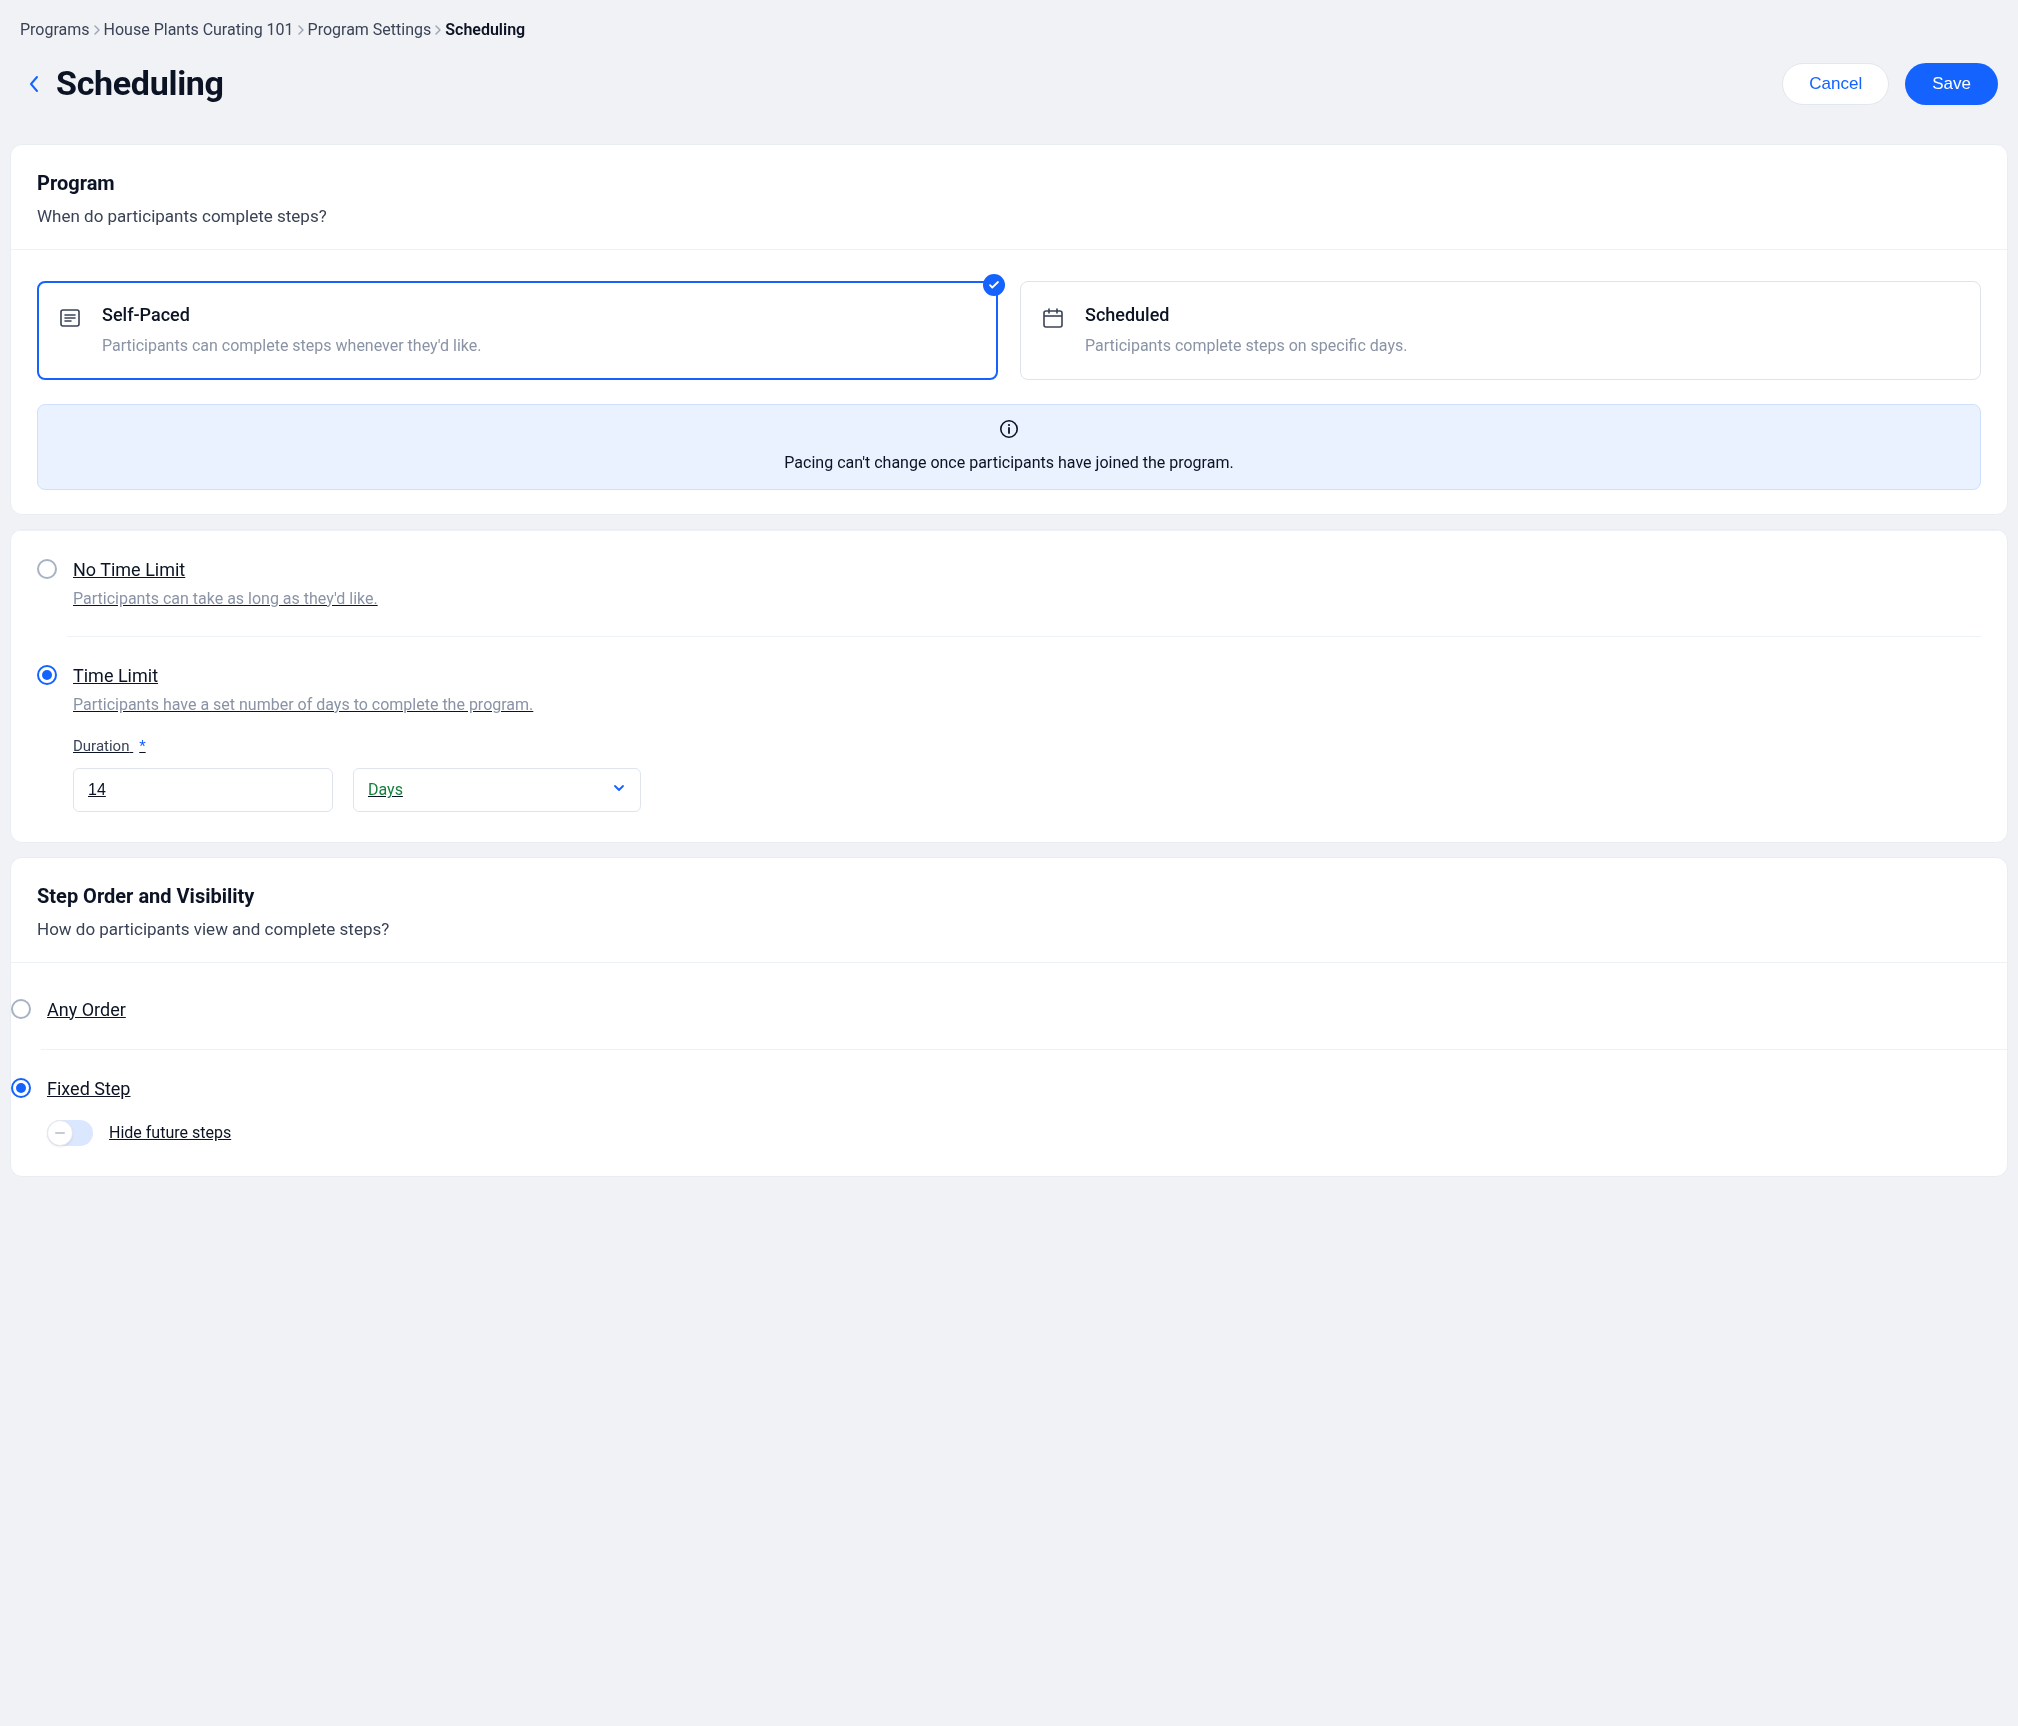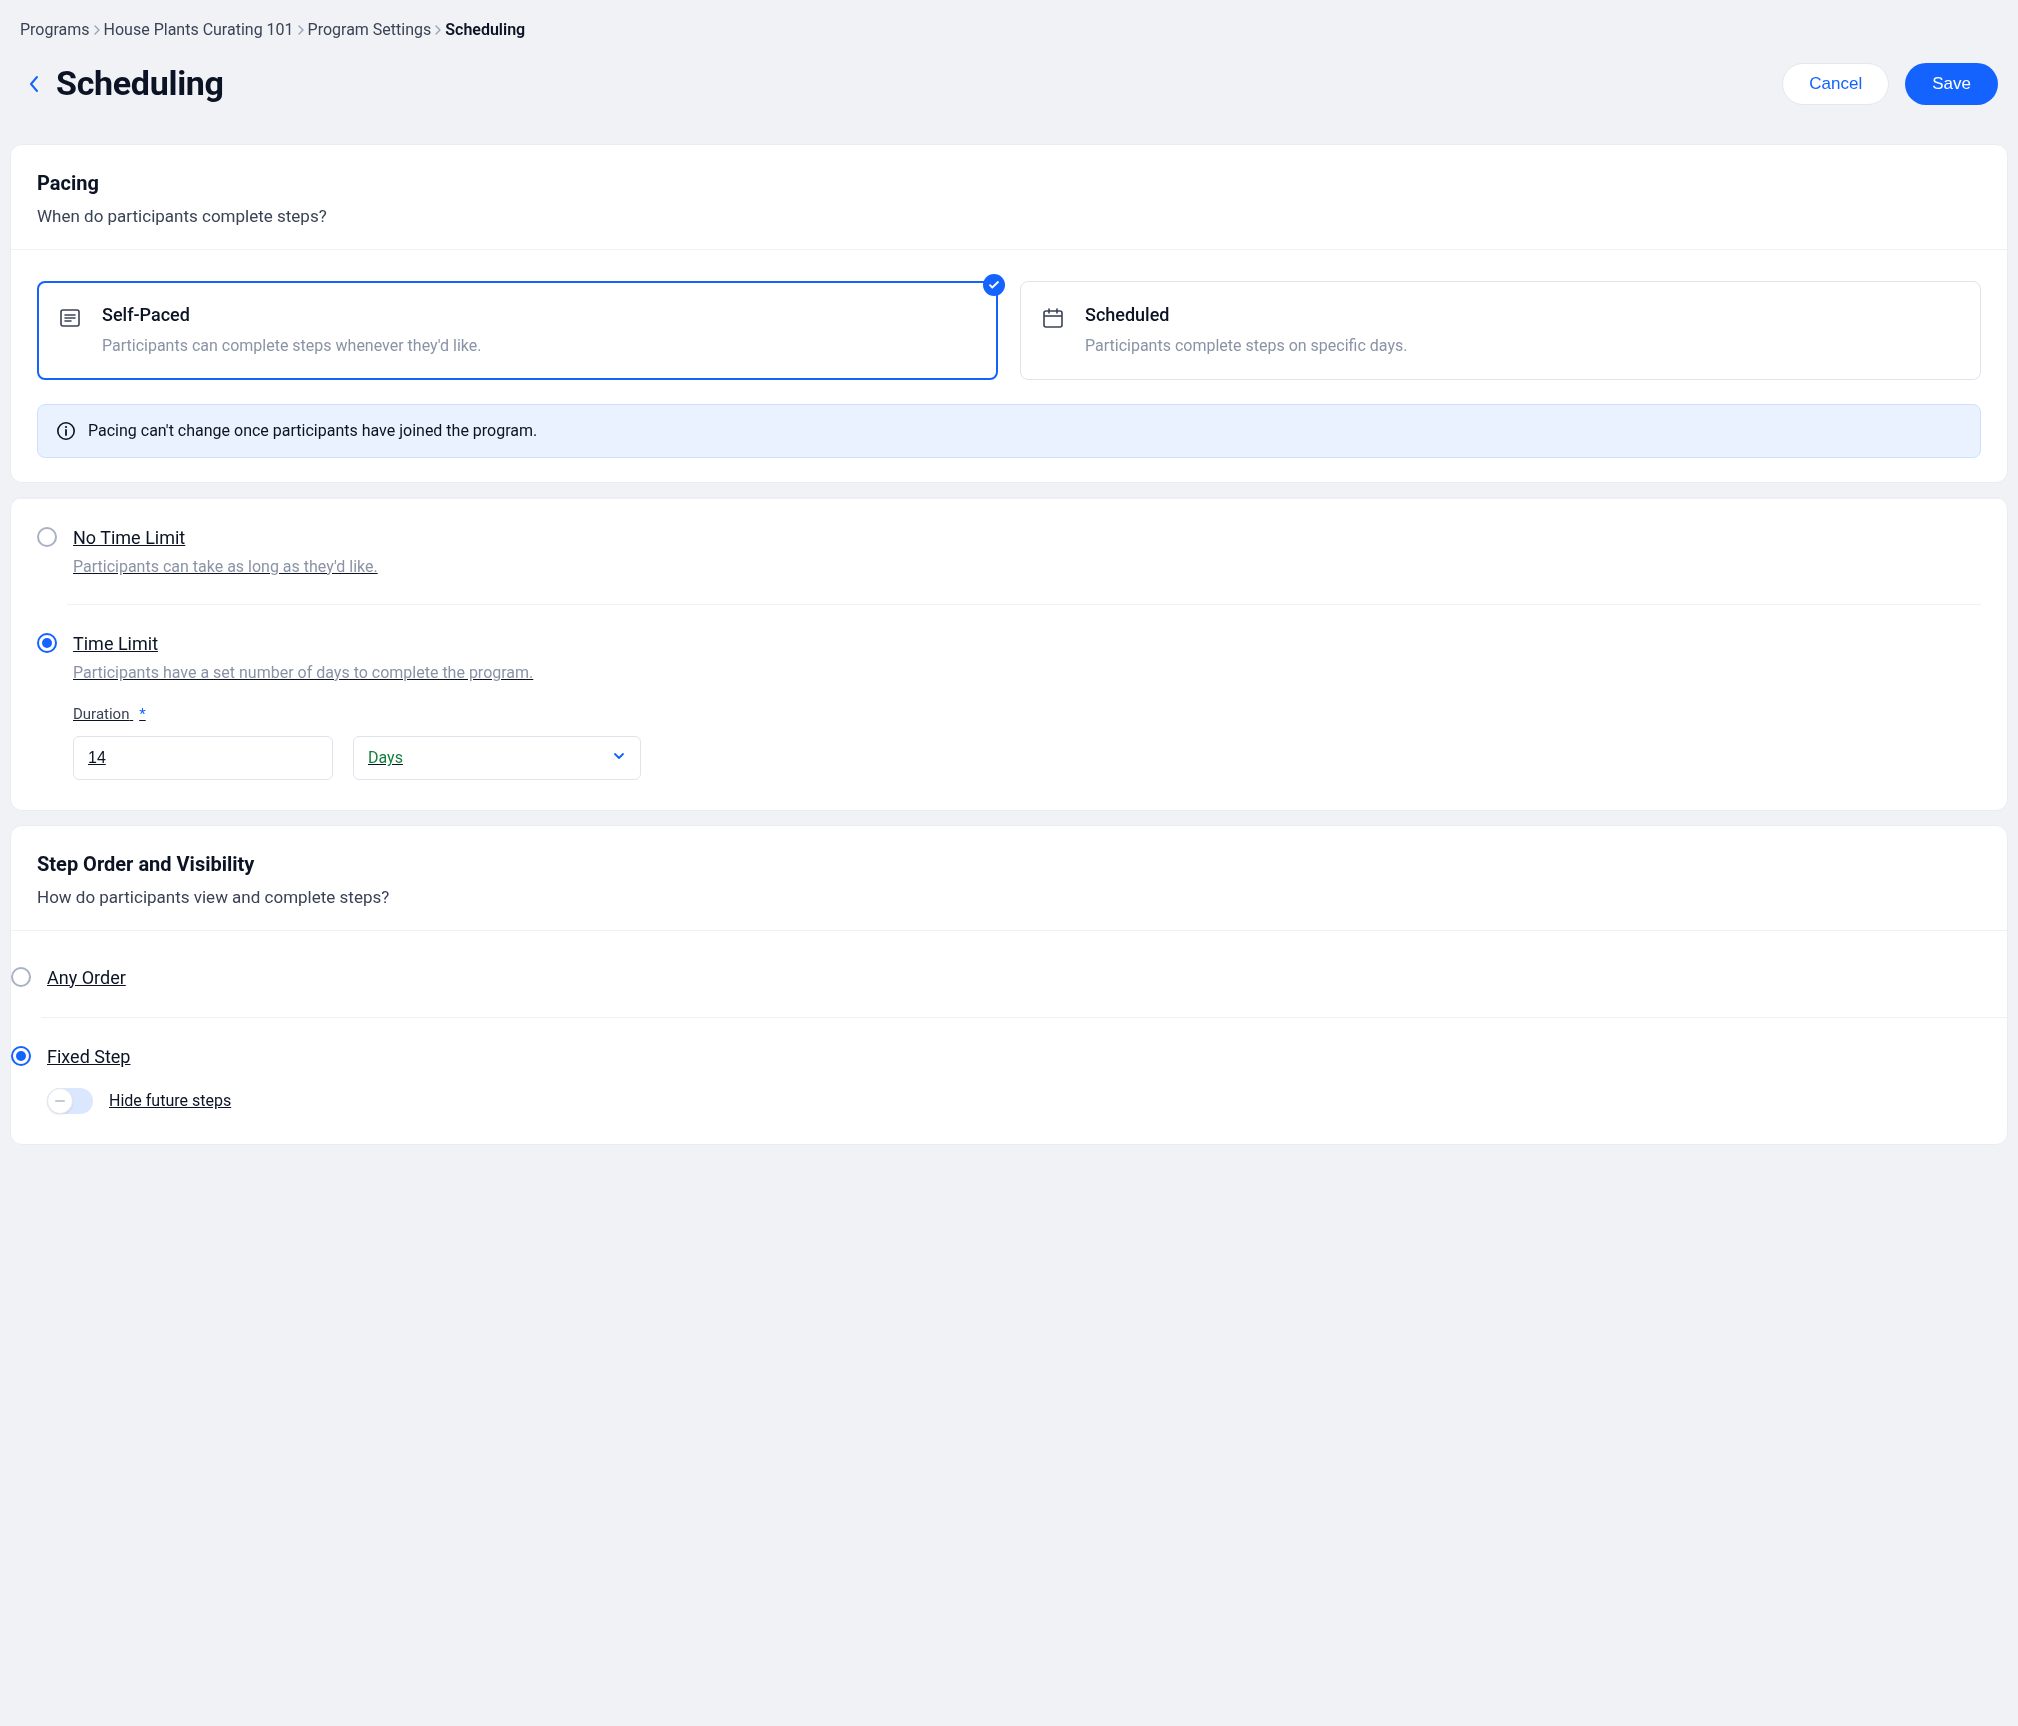--- a/index.html
+++ b/index.html
@@ -99,20 +99,21 @@
       margin-top: 24px;
       background: #eaf1ff;
       border: 1px solid #cfe0ff;
       border-radius: 8px;
       padding: 14px 18px;
       display: flex;
       align-items: center;
       gap: 12px;
       color: #0b1324;
       font-size: 16px;
+      flex-direction: column;
     }
     .info-banner .info-icon { width: 20px; height: 20px; flex: 0 0 auto; }
     
     .radio-group { padding: 0 26px; text-decoration: underline; }
     .radio-row {
       display: flex;
       gap: 16px;
       padding: 26px 0 26px 0;
       align-items: flex-start;
     }
@@ -229,21 +230,21 @@
         </svg>
     </span>
     <h1 class="page-title">Scheduling</h1>
     <div class="header-spacer"></div>
     <button class="btn btn-secondary">Cancel</button>
     <button class="btn btn-primary">Save</button>
   </div>
 
   <section class="card">
     <div class="card-header">
-      <div class="card-title">Pacing</div>
+      <div class="card-title">Program</div>
       <div class="card-sub">When do participants complete steps?</div>
     </div>
     <div class="card-divider"></div>
     <div class="card-body">
       <div class="tiles">
         <div class="tile selected">
           <span class="tile-icon">
             <svg viewBox="0 0 24 24" fill="none">
                 <rect x="3" y="4" width="18" height="16" rx="2" stroke="currentColor" stroke-width="1.6"></rect>
                 <path d="M7 9h10M7 12h10M7 15h6" stroke="currentColor" stroke-width="1.6" stroke-linecap="round"></path>

